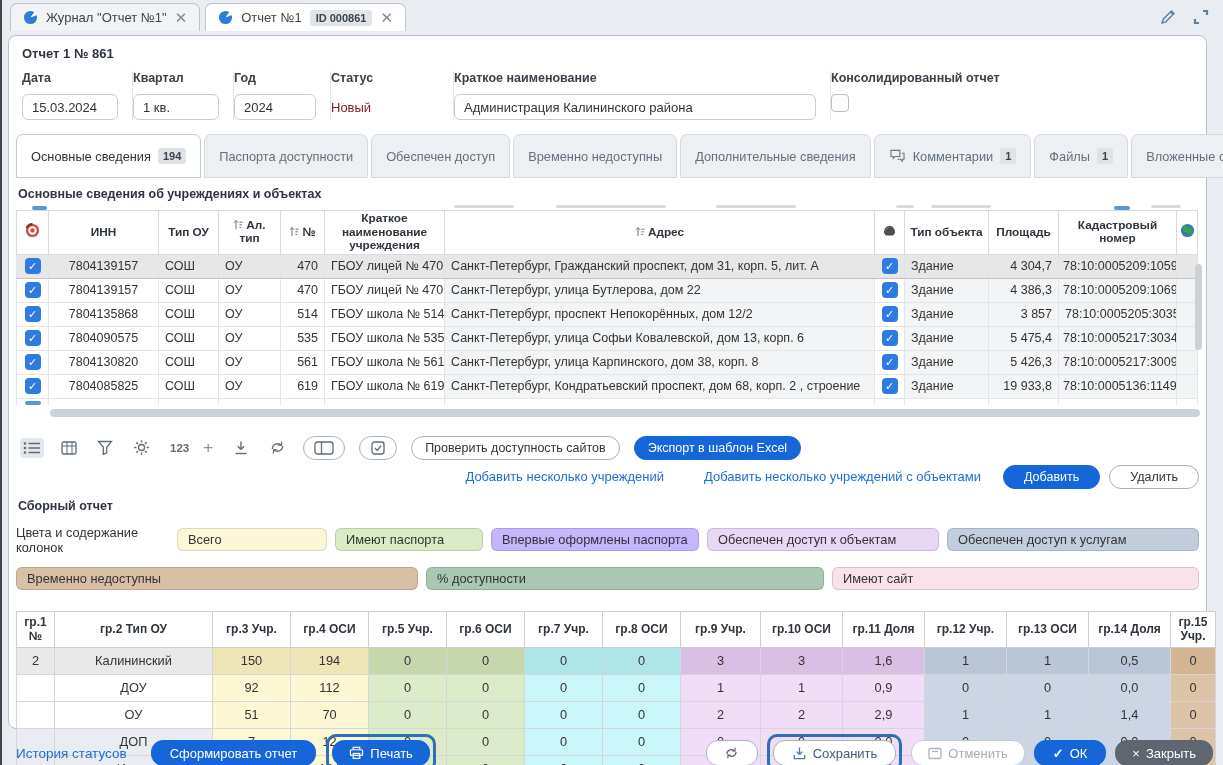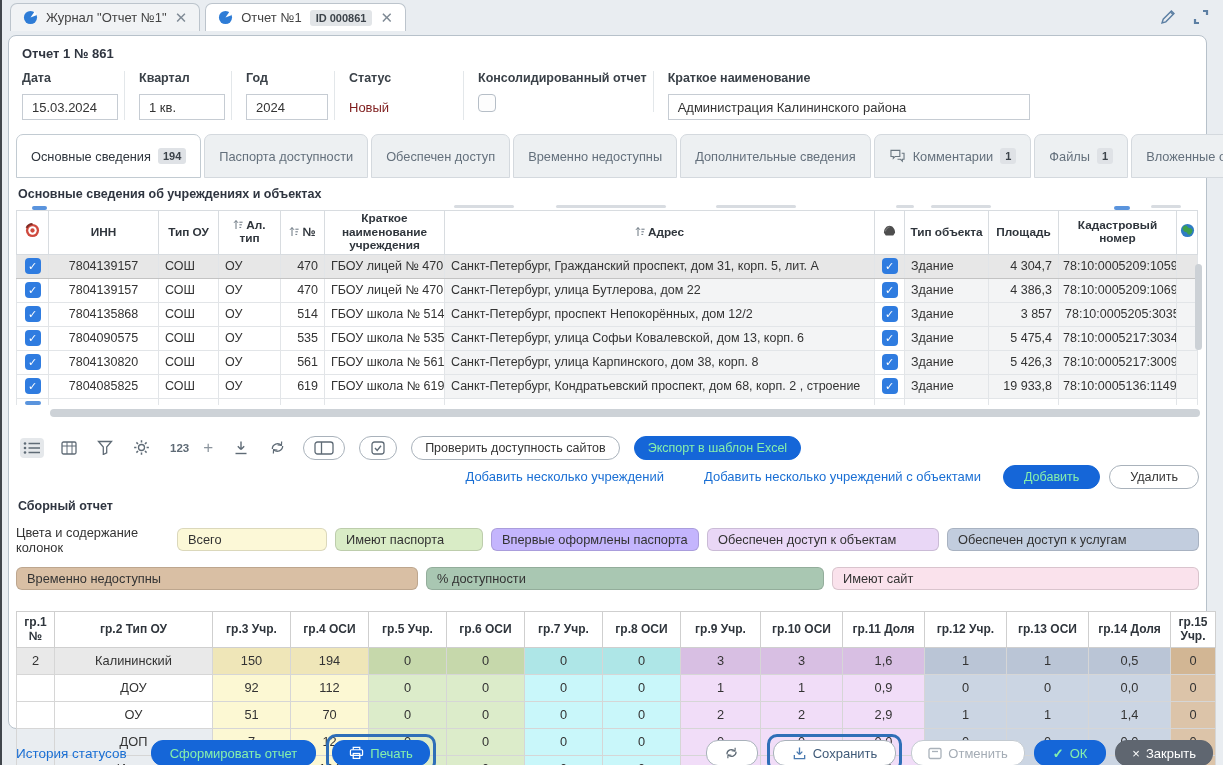--- a/index.html
+++ b/index.html
@@ -15,24 +15,24 @@
   .xclose{color:#7f8a95;font-size:15px;font-weight:400;cursor:default;line-height:1}
   .idbadge{background:#e2e5e8;border-radius:3px;padding:2px 6px;font-size:11px;font-weight:700;color:#3c434a}
   .topicons{position:absolute;right:14px;top:8px;display:flex;gap:16px;align-items:center}
 
   
   .panel{position:absolute;left:8px;top:35px;width:1199px;height:694px;background:#fff;
          border:1px solid #b7c1ca;border-radius:8px;padding:8px 7px 0 7px;box-sizing:border-box}
   .rtitle{font-weight:700;font-size:13px;color:#2f3540;margin:2px 0 10px 6px}
 
   .fields{display:flex;margin-left:6px;align-items:flex-start}
-  .field{padding-right:6px;margin-right:14px;border-right:1px solid #e3e7ea}
+  .field{padding-right:14px;border-right:1px solid #e3e7ea}
   .field:last-child{border-right:none}
   .flabel{font-weight:700;font-size:12.5px;color:#3a4148;margin-bottom:9px;white-space:nowrap}
-  .finput{height:24px;border:1px solid #c6ccd3;border-radius:0;padding:0 9px;font-size:13px;
+  .finput{height:24px;border:1px solid #c6ccd3;border-radius:6px;padding:0 9px;font-size:13px;
           display:flex;align-items:center;background:#fff;color:#333;white-space:nowrap}
   .ftext{height:26px;display:flex;align-items:center;font-size:13px;color:#7f1d1d}
   .checkbox-empty{width:16px;height:16px;border:1px solid #b6bec7;border-radius:4px;background:#fdfdfd;margin-top:3px}
 
   
   .stabs{display:flex;margin:14px 0 0 0;gap:3px;align-items:flex-end}
   .stab{display:flex;align-items:center;gap:7px;height:26px;padding:8px 14px;border:1px solid #d4d9de;
         border-radius:7px 7px 0 0;background:#edf0f2;font-size:12.8px;color:#64707c;white-space:nowrap}
   .stab.active{background:#fff;border-color:#c2cbd2;color:#2e353d}
   .badge{background:#dfe2e6;border-radius:3px;padding:0 5px;font-size:11px;font-weight:700;color:#3c434a;
@@ -62,21 +62,21 @@
   .hscroll{height:8px;background:#cdd2d7;border-radius:4px;margin:4px 0 0 34px;width:1150px}
   .vscroll{position:absolute;right:4px;top:228px;width:7px;height:86px;background:#ccd1d6;border-radius:4px}
 
   
   .toolbar{display:flex;align-items:center;gap:14px;margin:18px 0 0 4px}
   .ticon{display:inline-flex;align-items:center;justify-content:center;padding:3px}
   .ticon.activebg{background:#e5e8eb;border-radius:4px}
   .pill{border:1px solid #a9b2bb;border-radius:12px;height:22px;display:inline-flex;align-items:center;
         justify-content:center;padding:0 13px;font-size:12.5px;color:#333;background:#fff;white-space:nowrap;gap:6px}
   .pill.icononly{padding:0 10px}
-  .pill.blue{background:#1566d8;color:#86efac;border-color:#1566d8}
+  .pill.blue{background:#1566d8;color:#ffffff;border-color:#1566d8}
   .pill.dark{background:#5f6670;color:#fff;border-color:#5f6670}
   .pill.disabled{color:#a4acb5;border-color:#c3cad1}
   .hl{border:3px solid #2f6fb8;border-radius:10px;padding:3px;display:inline-flex}
 
   .addrow{display:flex;align-items:center;justify-content:flex-end;margin-top:4px;font-size:13px}
   .link{color:#1a6fd4;cursor:default;white-space:nowrap}
 
   .sumtitle{font-weight:700;font-size:12.5px;margin:10px 0 0 2px;color:#2f3540}
   .legrow{display:flex;gap:8px;margin-top:12px;align-items:center;font-size:12.8px}
   .leglabel{width:153px;flex:none;color:#333}
@@ -156,26 +156,26 @@
     </div>
     <div class="field">
       <div class="flabel">Год</div>
       <div class="finput" style="width:62px">2024</div>
     </div>
     <div class="field" style="min-width:108px">
       <div class="flabel">Статус</div>
       <div class="ftext">Новый</div>
     </div>
     <div class="field">
+      <div class="flabel">Краткое наименование</div>
+      <div class="finput" style="width:342px">Администрация Калининского района</div>
+    </div>
+    <div class="field">
       <div class="flabel">Консолидированный отчет</div>
       <div class="checkbox-empty"></div>
-    </div>
-    <div class="field">
-      <div class="flabel">Краткое наименование</div>
-      <div class="finput" style="width:342px">Администрация Калининского района</div>
     </div>
   </div>
 
   <div class="stabs" id="section-tabs">
       <div class="stab active">
         <span>Основные сведения</span>
         <span class="badge">194</span>
       </div>
       <div class="stab">
         <span>Паспорта доступности</span>

